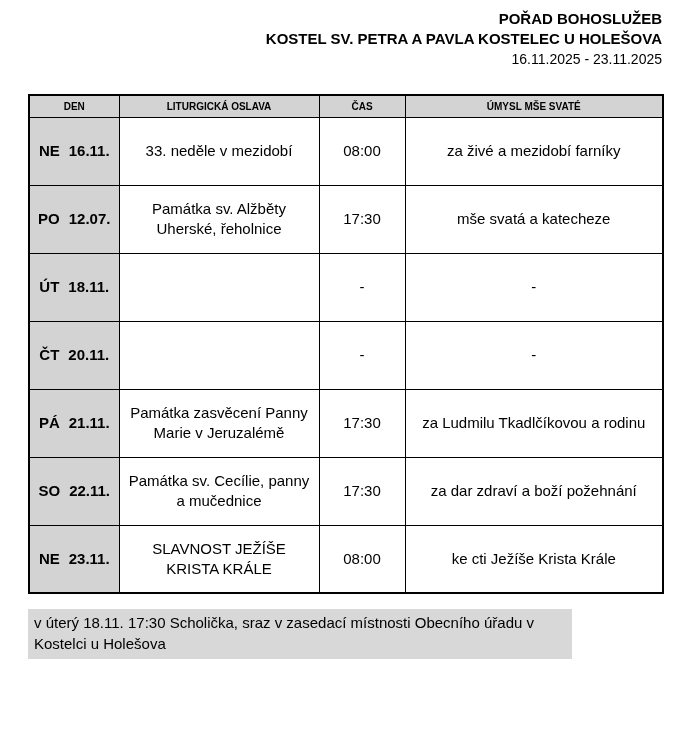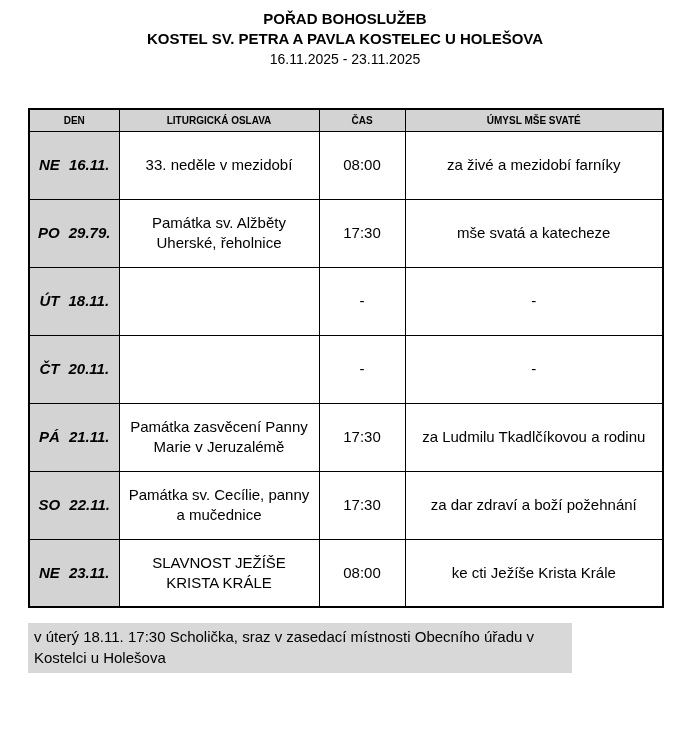--- a/index.html
+++ b/index.html
@@ -6,21 +6,21 @@
   html, body { background: #ffffff; }
   body {
     width: 690px;
     height: 733px;
     font-family: "Liberation Sans", sans-serif;
     color: #000000;
     overflow: hidden;
   }
   .page { padding: 9px 28px 0 28px; }
 
-  .titles { text-align: center; margin-bottom: 39px; }
+  .titles { text-align: right; margin-bottom: 25px; }
   .title, .subtitle {
     font-size: 15px;
     font-weight: bold;
     line-height: 20px;
   }
   .daterange { font-size: 14px; line-height: 20px; }
 
   table.schedule {
     border-collapse: collapse;
     width: 634px;
@@ -47,21 +47,20 @@
     padding: 2px 5px;
     line-height: 20px;
   }
 
   td.day-cell {
     background: var(--header-bg, #d3d3d3);
     text-align: left;
     font-weight: bold;
     padding-left: 7px;
     white-space: nowrap;
-    font-style: italic;
   }
   td.day-cell .abbr { display: inline-block; margin-right: 9px; }
 
   .col-day   { width: 90px; }
   .col-cel   { width: 200px; }
   .col-time  { width: 86px; }
   .col-int   { width: 258px; }
 
   .footer-note {
     margin-top: 15px;
@@ -99,21 +98,21 @@
       </tr>
     </thead>
     <tbody>
       <tr>
         <td class="day-cell"><span class="abbr">NE</span><span class="date">16.11.</span></td>
         <td>33. neděle v mezidobí</td>
         <td>08:00</td>
         <td>za živé a mezidobí farníky</td>
       </tr>
       <tr>
-        <td class="day-cell"><span class="abbr">PO</span><span class="date">29.79.</span></td>
+        <td class="day-cell"><span class="abbr">PO</span><span class="date">12.07.</span></td>
         <td>Památka sv. Alžběty Uherské, řeholnice</td>
         <td>17:30</td>
         <td>mše svatá a katecheze</td>
       </tr>
       <tr>
         <td class="day-cell"><span class="abbr">ÚT</span><span class="date">18.11.</span></td>
         <td></td>
         <td>-</td>
         <td>-</td>
       </tr>

